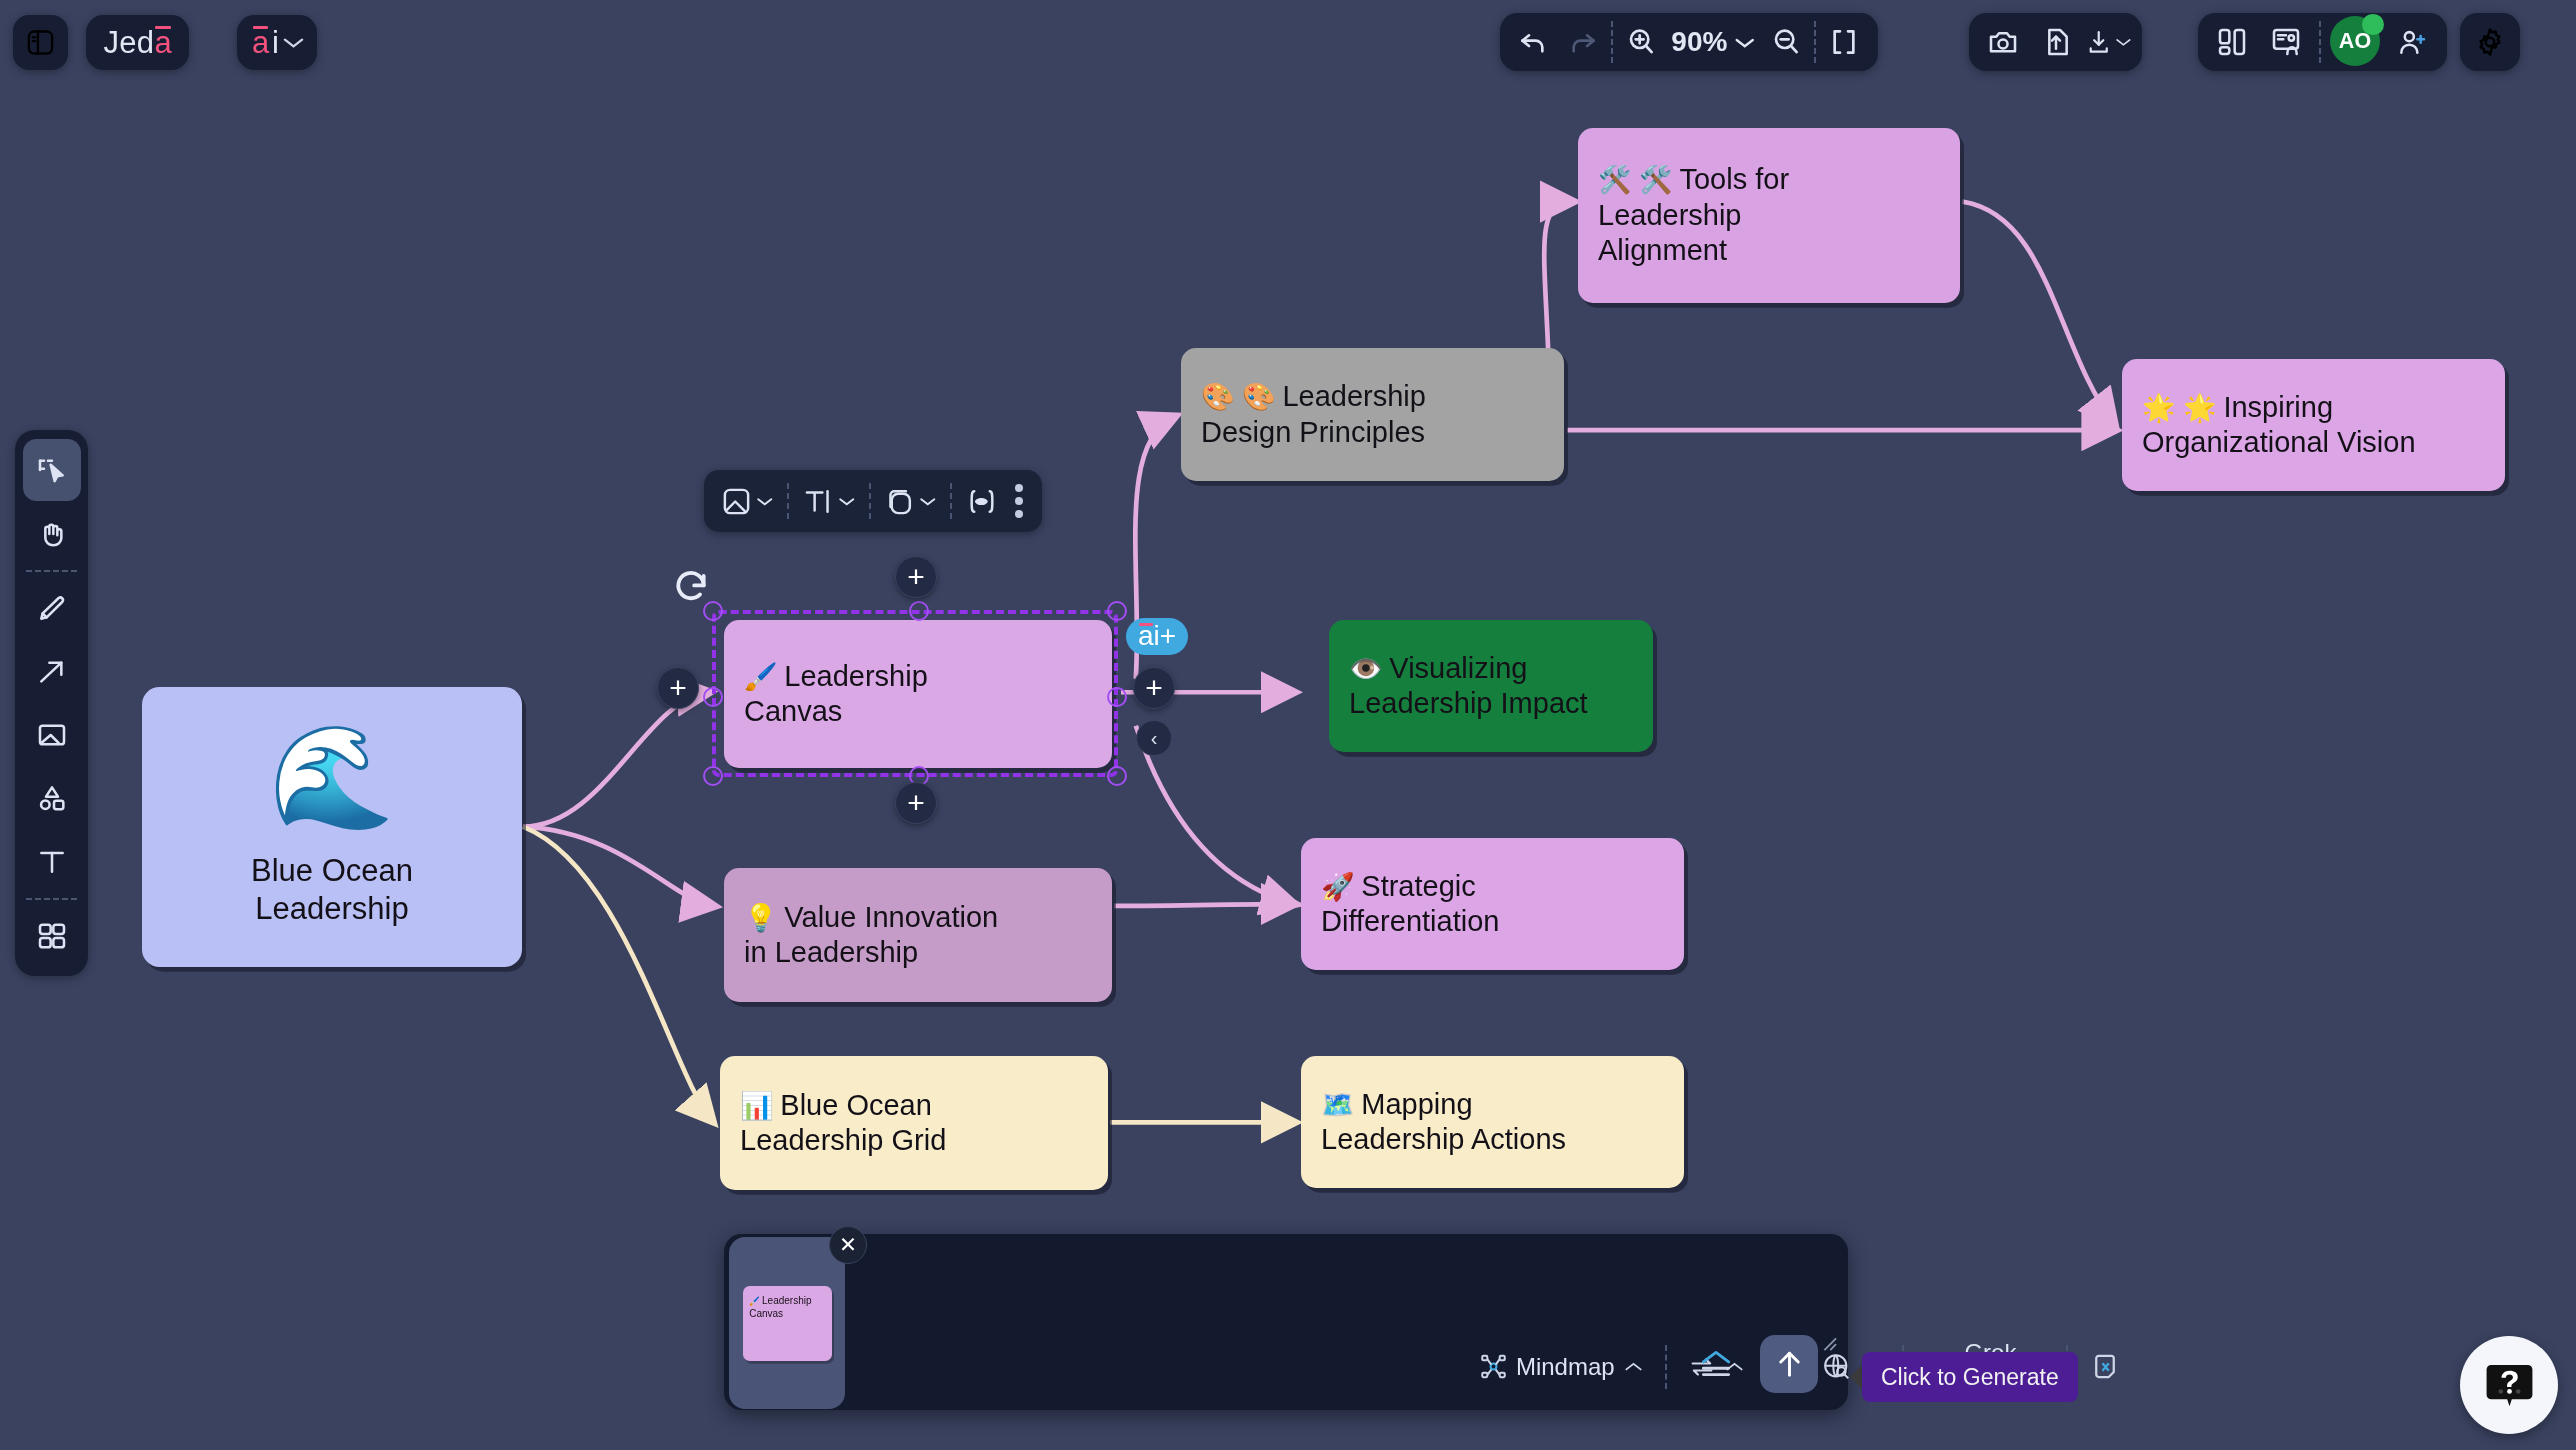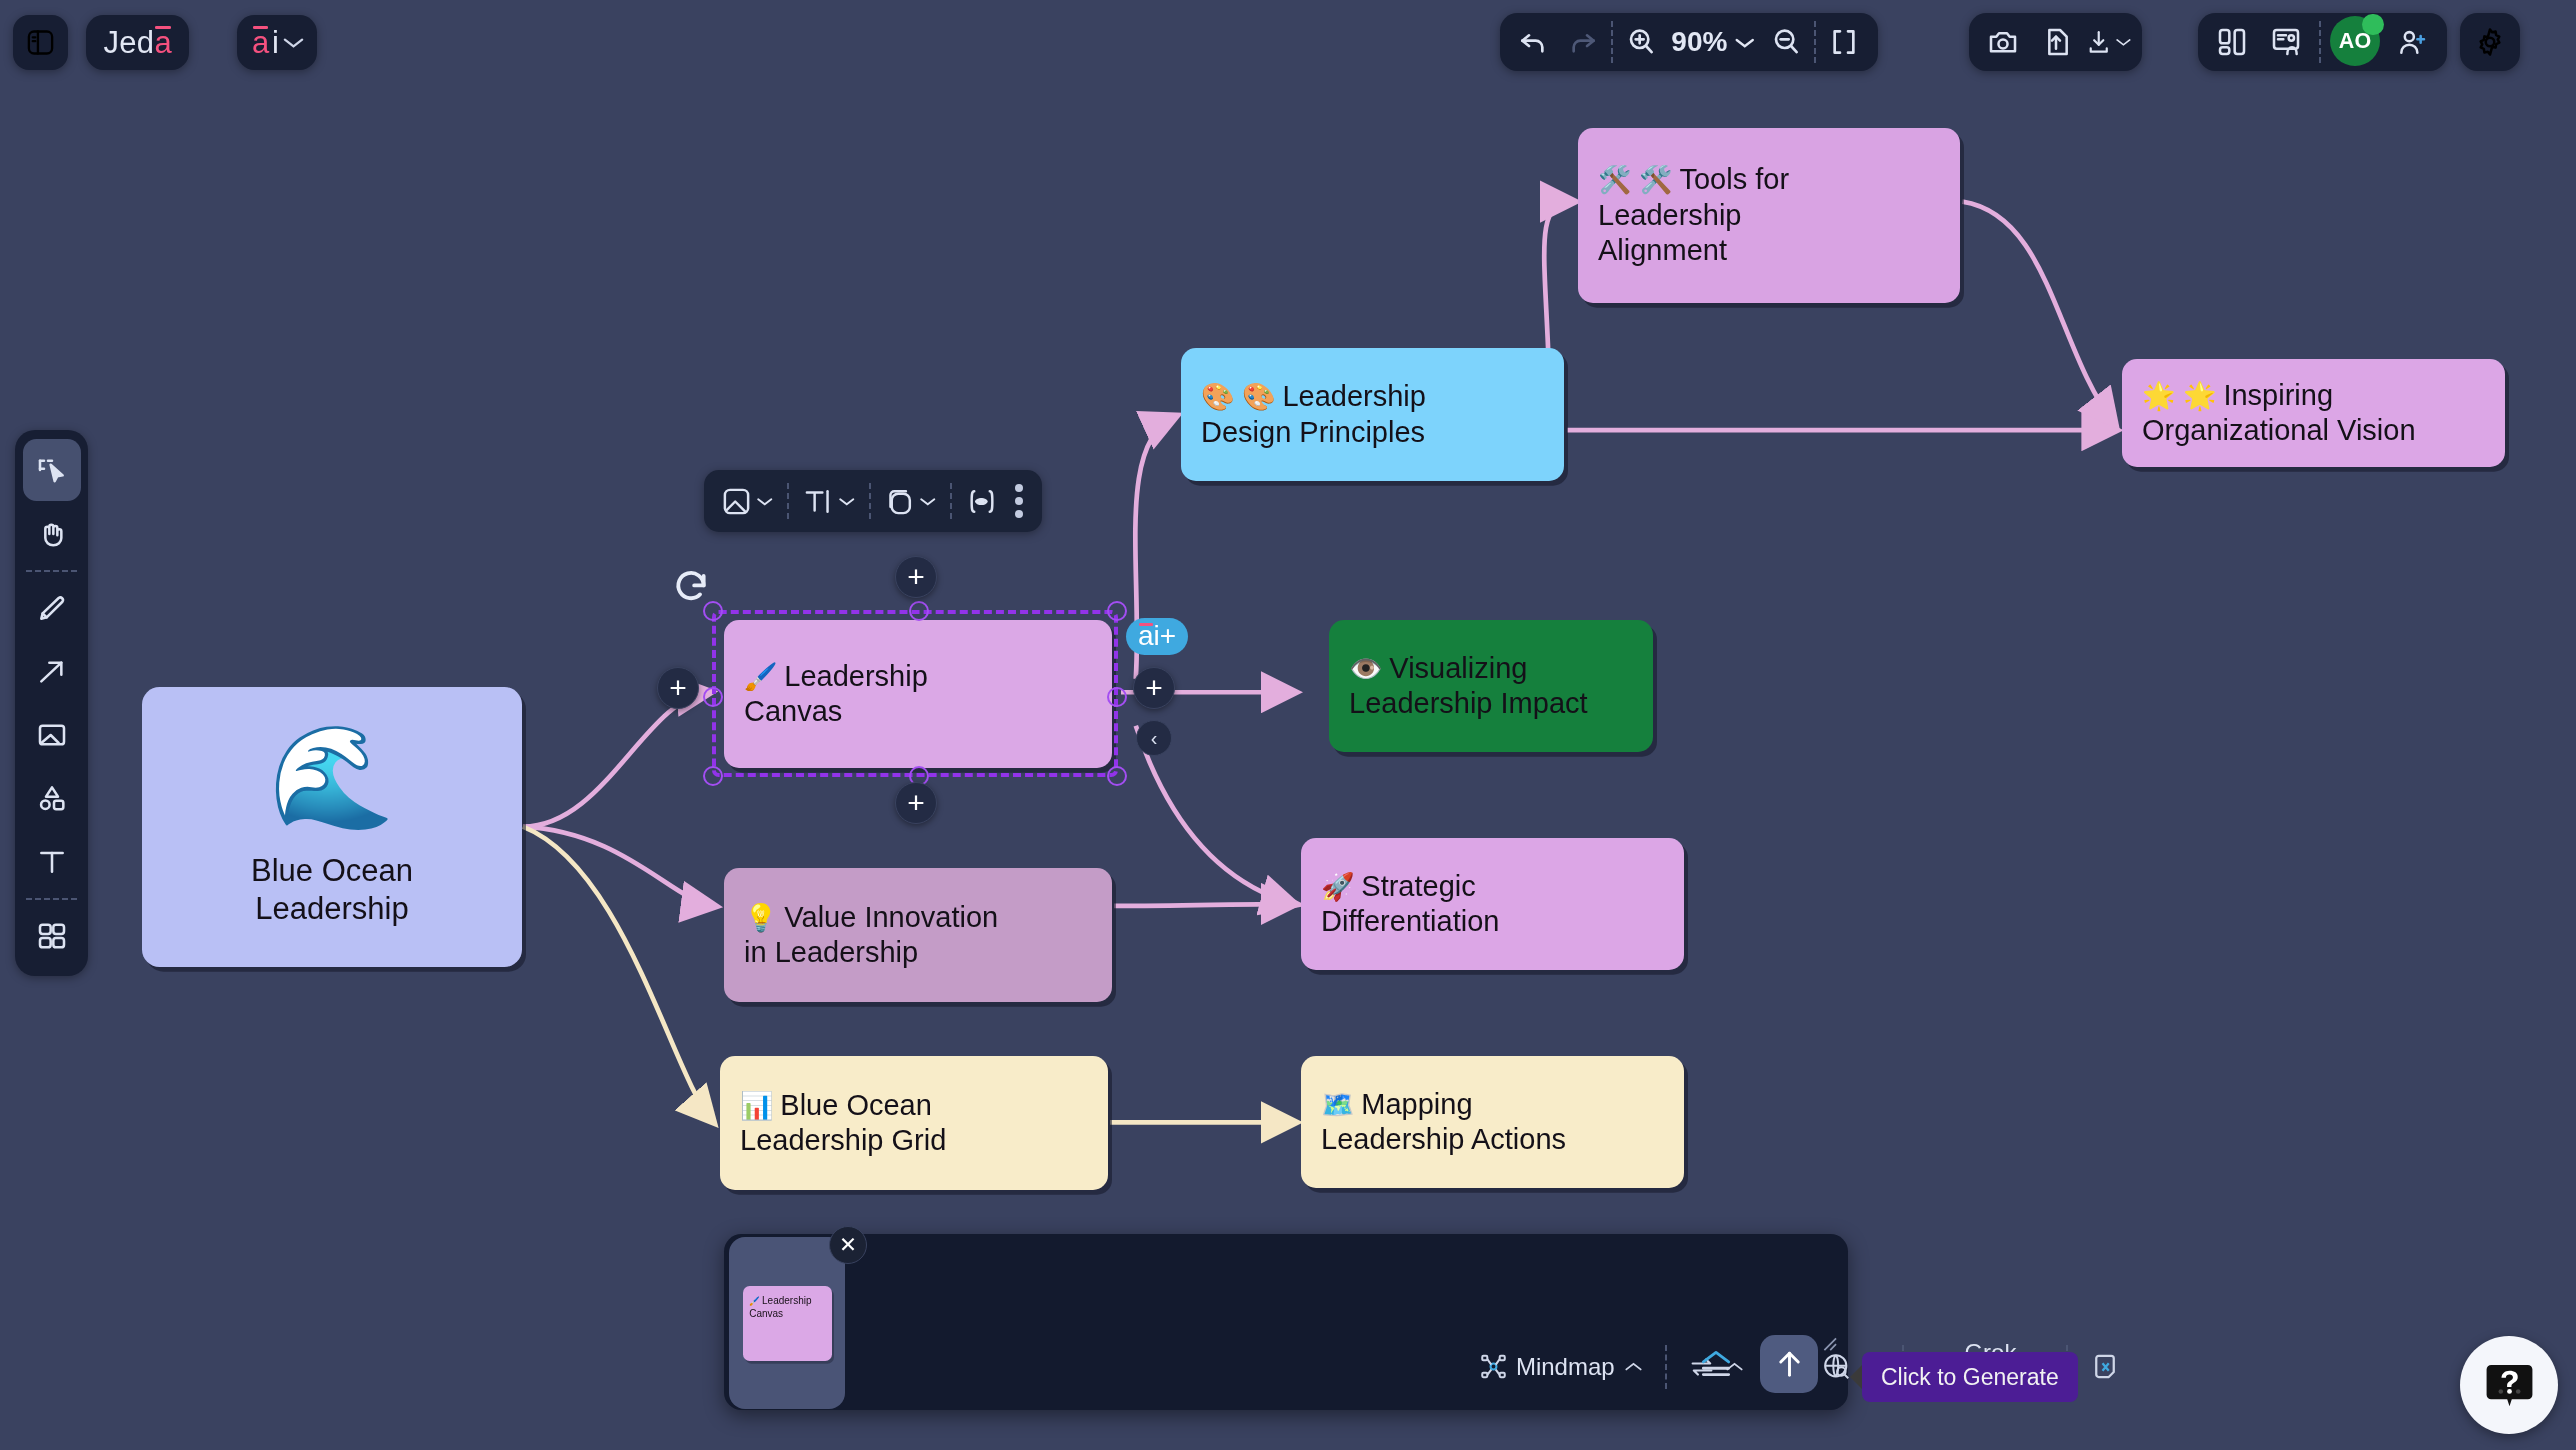--- a/index.html
+++ b/index.html
@@ -109,26 +109,26 @@
     left: 142px; top: 687px; width: 380px; height: 280px;
     background: #b9c0f5; border-radius: 17.5px;
     flex-direction: column; justify-content: center; text-align: center;
     font-size: 31px; padding: 20px;
   }
   #root-wave { font-size: 101px; line-height: 1; margin-bottom: 24px; }
 
   #node-leadership-canvas { left: 724px; top: 620px; width: 388px; height: 148px; background: #dba8e6; }
   #node-value-innovation  { left: 724px; top: 868px; width: 388px; height: 134px; background: #c49cc7; }
   #node-grid              { left: 720px; top: 1056px; width: 388px; height: 134px; background: #f8ecc9; }
-  #node-design-principles { left: 1181px; top: 348px;  width: 383px; height: 133px; background: #7dd3fc; }
+  #node-design-principles { left: 1181px; top: 348px;  width: 383px; height: 133px; background: #a3a3a3; }
   #node-visualizing       { left: 1301px; top: 620px;  width: 324px; height: 132px; background: #15803d; margin-left: 28px; }
   #node-strategic-diff    { left: 1301px; top: 838px; width: 383px; height: 132px; background: #dca6e6; }
   #node-mapping           { left: 1301px; top: 1056px; width: 383px; height: 132px; background: #f8ecc9; }
   #node-tools-alignment   { left: 1578px; top: 128px;  width: 382px; height: 175px; background: #d9a3e3; }
-  #node-inspiring-vision  { left: 2122px; top: 359px;  width: 383px; height: 108px; background: #dca6e6; }
+  #node-inspiring-vision  { left: 2122px; top: 359px;  width: 383px; height: 132px; background: #dca6e6; }
 
   
   #edge-layer { position: absolute; inset: 0; width: 2576px; height: 1451px; pointer-events: none; }
 
   
   #selection-box {
     position: absolute; left: 712px; top: 610px; width: 406px; height: 167px;
     border: 4.7px dashed #9233ea; border-radius: 6.7px; pointer-events: none;
   }
   .handle {

